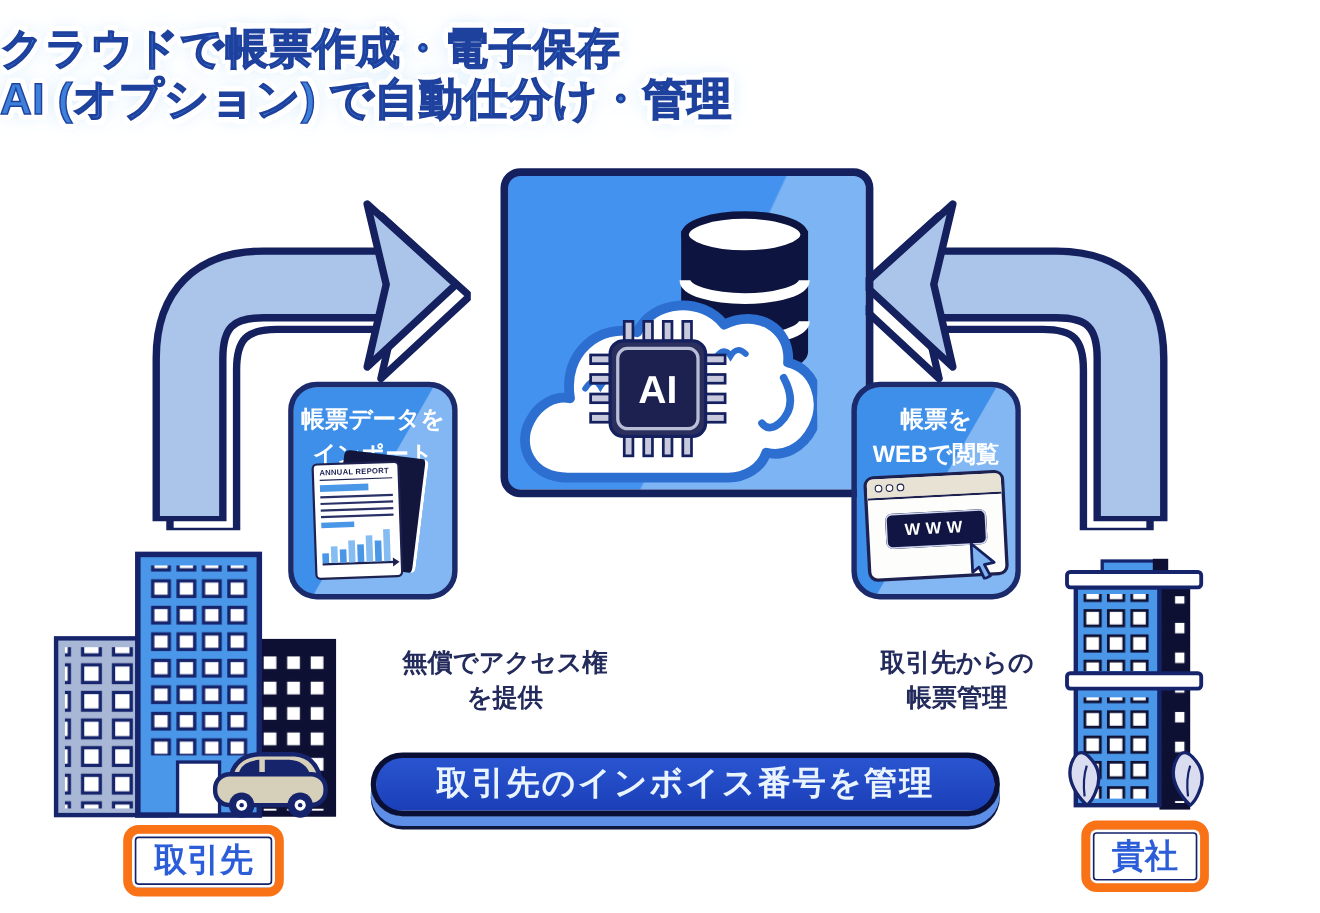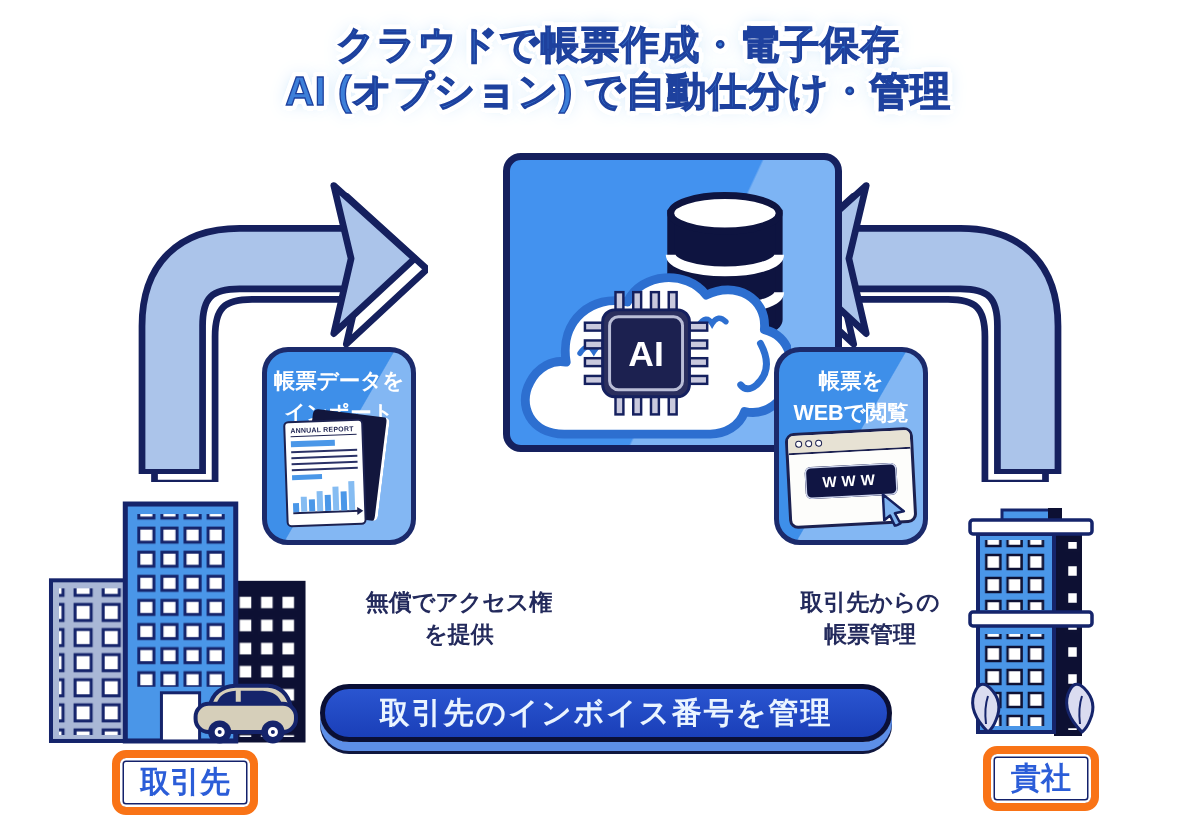--- a/index.html
+++ b/index.html
@@ -1,34 +1,34 @@
 <!DOCTYPE html>
 <html><head>
 <meta charset="utf-8">
 <style>
   html,body{margin:0;padding:0;background:#fff;}
   .stage{position:relative;width:1200px;height:830px;overflow:hidden;background:#ffffff;
          font-family:"Liberation Sans","DejaVu Sans",sans-serif;}
 
   
-  .title{position:absolute;top:22px;left:0;right:0;text-align:center;line-height:1.18;margin-left:36px;}
+  .title{position:absolute;top:22px;left:0;right:0;line-height:1.18;}
   .title span{display:block;font-weight:bold;color:#3d7fd9;
     -webkit-text-stroke:1.3px #1e419e;
     text-shadow:
       -4px -4px 0 #fff, 4px -4px 0 #fff, -4px 4px 0 #fff, 4px 4px 0 #fff,
       -5.5px 0 0 #fff, 5.5px 0 0 #fff, 0 -5.5px 0 #fff, 0 5.5px 0 #fff,
       -3px -5px 0 #fff, 3px -5px 0 #fff, -3px 5px 0 #fff, 3px 5px 0 #fff,
       0 0 18px #a8d2f4, 0 0 7px #cfe7fb;}
   .title .l1{font-size:39px;letter-spacing:1px;}
   .title .l2{font-size:40px;letter-spacing:0.5px;}
 
   
   .center-icon{position:absolute;left:455px;top:153px;width:339px;height:299px;
     border:7px solid #15205e;border-radius:18px;box-sizing:border-box;
-    background:linear-gradient(115deg,#4392ef 55%,#7db4f4 55.5%);overflow:hidden;margin-left:48px;}
+    background:linear-gradient(115deg,#4392ef 55%,#7db4f4 55.5%);overflow:hidden;}
   .center-icon svg{position:absolute;left:0;top:0;}
 
   
   .arrow{position:absolute;width:298px;height:318px;}
   .arrow-left{left:130px;top:164px;}
   .arrow-right{left:772px;top:164px;transform:scaleX(-1);}
 
   
   .flow-box{position:absolute;width:154px;height:198px;box-sizing:border-box;
     border:5px solid #1b2a6b;border-radius:26px;
@@ -68,21 +68,21 @@
     color:#fff;font-weight:bold;font-size:15px;letter-spacing:5px;}
   .cursor{position:absolute;right:6px;bottom:-6px;}
 
   
   .caption{position:absolute;text-align:center;font-size:23px;font-weight:bold;
     color:#232a5c;line-height:1.4;}
   .caption-left{left:305px;top:586px;width:230px;padding-left:39px;}
   .caption-right{left:770px;top:586px;width:200px;}
 
   
-  .banner{position:absolute;left:320px;top:684px;width:572px;height:58px;
+  .banner{position:absolute;left:337px;top:684px;width:572px;height:58px;
     background:linear-gradient(#2a55d0,#1a3fb8);border:5px solid #0a0f35;border-radius:34px;
     box-sizing:border-box;text-align:center;line-height:47px;
     font-size:30px;font-weight:bold;color:#eaf4ff;letter-spacing:2px;
     box-shadow:0 9px 0 #5d8fe8, 0 12px 0 #10173f;}
 
   
   .bldg-left{position:absolute;left:42px;top:500px;}
   .bldg-right{position:absolute;left:962px;top:506px;}
 
   

